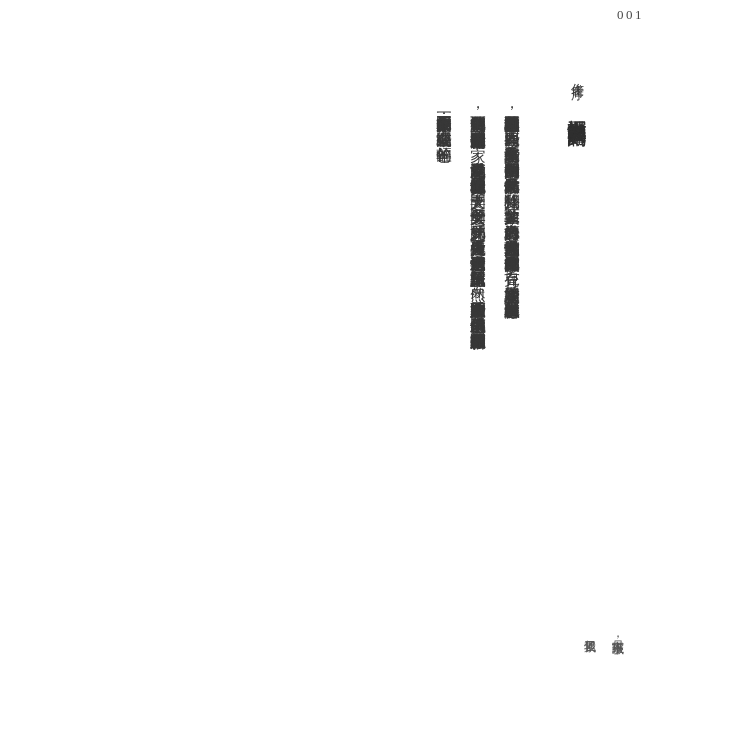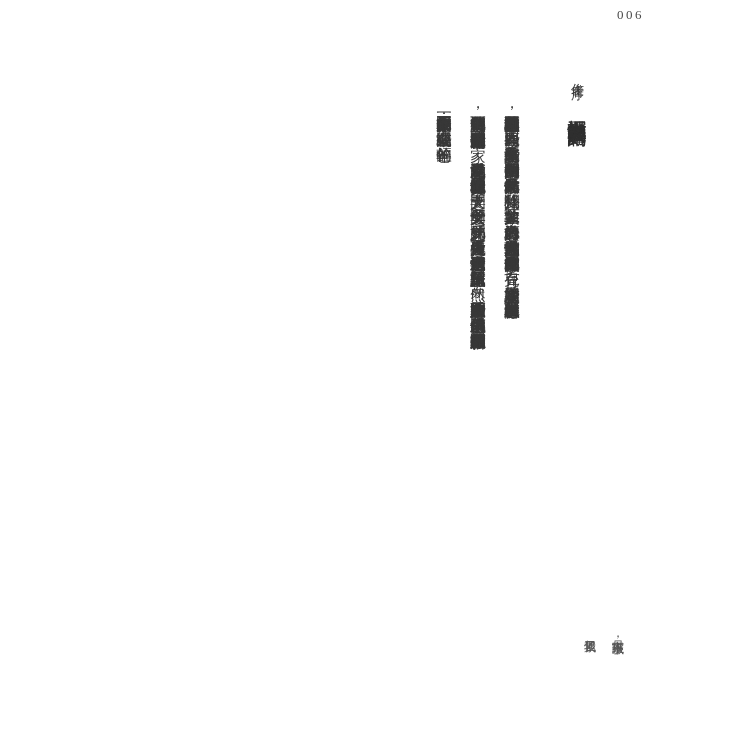--- a/index.html
+++ b/index.html
@@ -88,21 +88,21 @@
   }
   .running-title .line {
     display: block;
   }
 </style>
 </head>
 <body>
 
 <div class="page">
 
-  <div class="page-number">006</div>
+  <div class="page-number">001</div>
 
   <div class="preface-header">
     <span class="section-label">作者序</span><span class="title-separator"></span><span class="page-title">探討女性正在經歷與渴望的深刻對話</span>
   </div>
 
   <div class="body-text">
     <p>很開心我的書即將以繁體版與更多讀者見面，因為一些客觀原因，已有五年多未能造訪臺灣，這兩年間臺灣熱播的影視劇，尤其是涉及女性題材的作品，我格外關注，甚至如數家珍。這源於發自內心的好奇：當女性主義的風潮席捲全球，作為同樣深受儒家文化影響的兩岸社會，在育兒、婚姻和家庭等議題上，會呈現出怎樣不同的應對和敘事？</p>
     <p>在中華傳統文化的深刻影響下，我們的家庭成員之間有著密不可分又複雜微妙的關係。家，既是充滿愛意的避風港，同時也是一個權力博弈和價值觀交鋒的場域。夫妻之間、父母與子女之間、兄弟姊妹之間，矛盾與張力往往不可避免。過去我們習慣用「忍」來迴避衝突，試圖用沉默掩蓋分歧。然而，愈來愈多人開始勇敢直面這些問題，反思傳統價值體系的侷限，試圖在舊有的關係裡探索和重建一個新的世界。</p>
     <p>如今一幅更為多元的家庭圖景正在展開：在公園或遊樂場，年輕的爸</p>
   </div>

